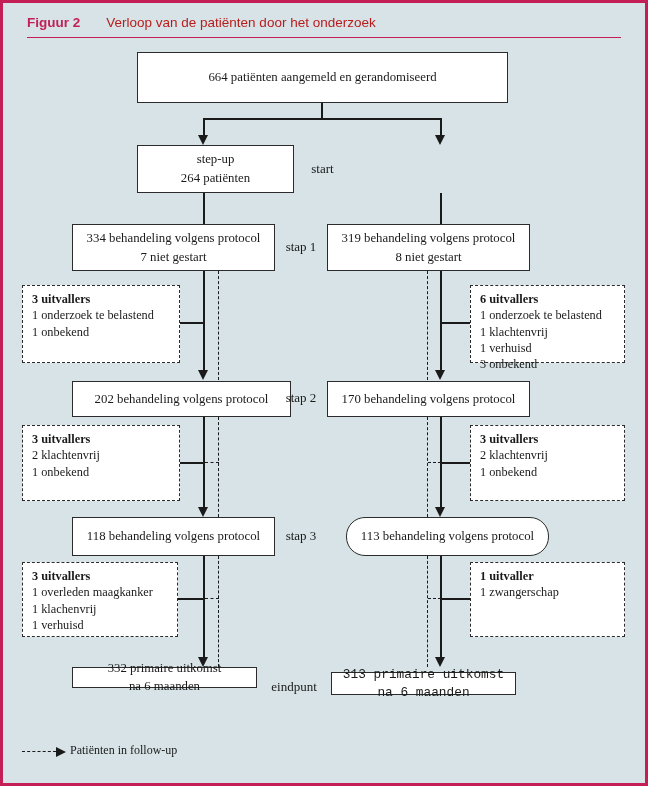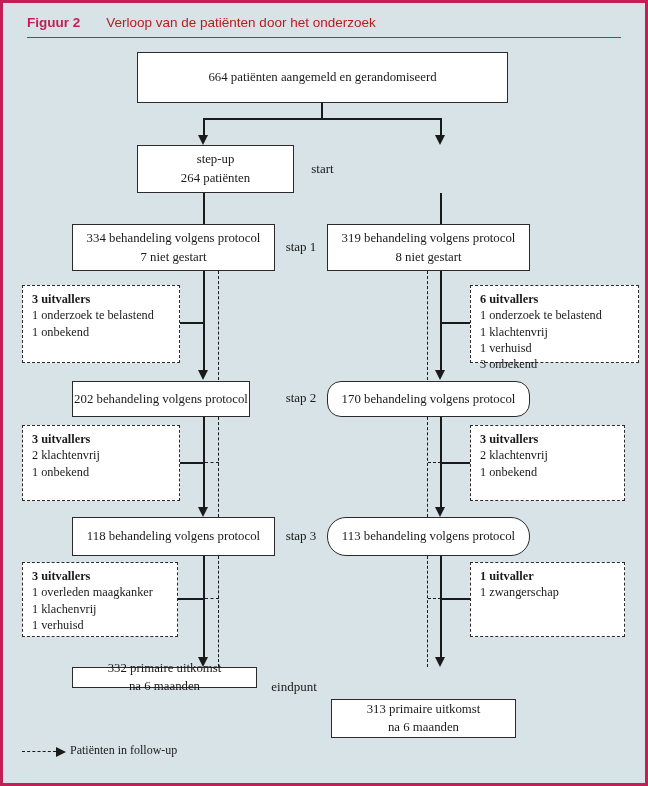--- a/index.html
+++ b/index.html
@@ -84,34 +84,34 @@
   <div class="vline" style="left:437px;top:268px;height:100px;"></div>
   <div class="arrow-down" style="left:432px;top:367px;"></div>
   <div class="vline-dashed" style="left:424px;top:268px;height:109px;"></div>
 
   <div class="dropout" style="left:19px;top:282px;width:158px;height:78px;">
     <div class="hdr">3 uitvallers</div>
     <div>1 onderzoek te belastend</div>
     <div>1 onbekend</div>
   </div>
   <div class="hline" style="left:177px;top:319px;width:24px;"></div>
-  <div class="dropout" style="left:467px;top:282px;width:169px;height:78px;font-family:Liberation Serif, serif;">
+  <div class="dropout" style="left:467px;top:282px;width:155px;height:78px;font-family:Liberation Serif, serif;">
     <div class="hdr">6 uitvallers</div>
     <div>1 onderzoek te belastend</div>
     <div>1 klachtenvrij</div>
     <div>1 verhuisd</div>
     <div>3 onbekend</div>
   </div>
   <div class="hline" style="left:438px;top:319px;width:29px;"></div>
 
-  <div class="box" style="left:69px;top:378px;width:178px;height:36px;">
+  <div class="box" style="left:69px;top:378px;width:219px;height:36px;">
     <span>202 behandeling volgens protocol</span>
   </div>
   <div class="stage-label" style="left:272px;top:387px;width:52px;">stap 2</div>
-  <div class="box" style="left:324px;top:378px;width:203px;height:36px;border-radius:14px;">
+  <div class="box" style="left:324px;top:378px;width:203px;height:36px;">
     <span>170 behandeling volgens protocol</span>
   </div>
 
   <div class="vline" style="left:200px;top:414px;height:90px;"></div>
   <div class="arrow-down" style="left:195px;top:504px;"></div>
   <div class="vline-dashed" style="left:215px;top:414px;height:100px;"></div>
   <div class="vline" style="left:437px;top:414px;height:90px;"></div>
   <div class="arrow-down" style="left:432px;top:504px;"></div>
   <div class="vline-dashed" style="left:424px;top:414px;height:100px;"></div>
 
@@ -127,21 +127,21 @@
     <div>2 klachtenvrij</div>
     <div>1 onbekend</div>
   </div>
   <div class="hline" style="left:438px;top:459px;width:29px;"></div>
   <div class="hline-dashed" style="left:425px;top:459px;width:13px;"></div>
 
   <div class="box" style="left:69px;top:514px;width:203px;height:39px;">
     <span>118 behandeling volgens protocol</span>
   </div>
   <div class="stage-label" style="left:272px;top:525px;width:52px;">stap 3</div>
-  <div class="box" style="left:324px;top:514px;width:203px;height:39px;border-radius:19px;">
+  <div class="box" style="left:343px;top:514px;width:203px;height:39px;border-radius:19px;">
     <span>113 behandeling volgens protocol</span>
   </div>
 
   <div class="vline" style="left:200px;top:553px;height:101px;"></div>
   <div class="arrow-down" style="left:195px;top:654px;"></div>
   <div class="vline-dashed" style="left:215px;top:553px;height:111px;"></div>
   <div class="vline" style="left:437px;top:553px;height:101px;"></div>
   <div class="arrow-down" style="left:432px;top:654px;"></div>
   <div class="vline-dashed" style="left:424px;top:553px;height:111px;"></div>
 
@@ -158,21 +158,21 @@
     <div>1 zwangerschap</div>
   </div>
   <div class="hline" style="left:438px;top:595px;width:29px;"></div>
   <div class="hline-dashed" style="left:425px;top:595px;width:13px;"></div>
 
   <div class="box" style="left:69px;top:664px;width:185px;height:21px;line-height:1.4;">
     <span>332 primaire uitkomst</span>
     <span>na 6 maanden</span>
   </div>
   <div class="stage-label" style="left:254px;top:676px;width:74px;">eindpunt</div>
-  <div class="box" style="left:328px;top:696px;width:185px;height:39px;line-height:1.4;">
+  <div class="box" style="left:328px;top:669px;width:185px;height:23px;line-height:1.4;font-family:Liberation Mono, monospace;">
     <span>313 primaire uitkomst</span>
     <span>na 6 maanden</span>
   </div>
 
   <div class="hline-dashed" style="left:19px;top:748px;width:34px;"></div>
   <div class="arrow-right" style="left:53px;top:744px;"></div>
   <div class="legend-text" style="left:67px;top:740px;">Patiënten in follow-up</div>
 
 </div>
 

